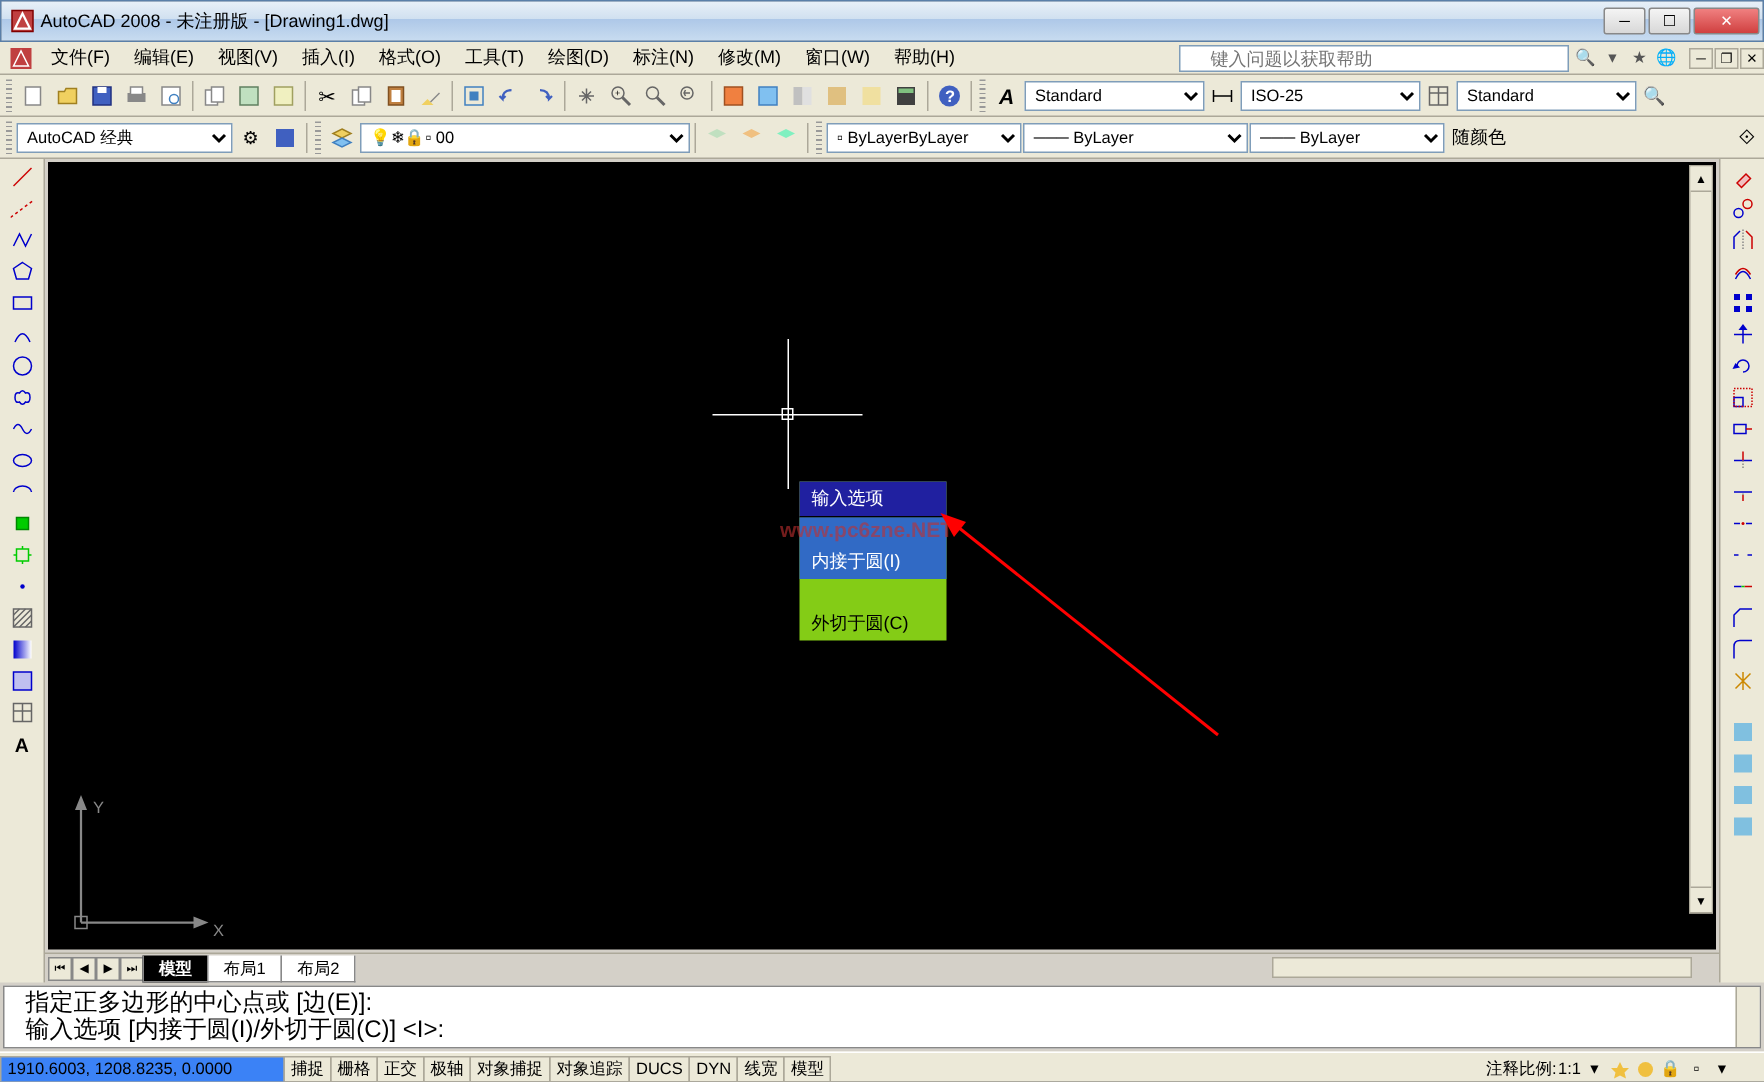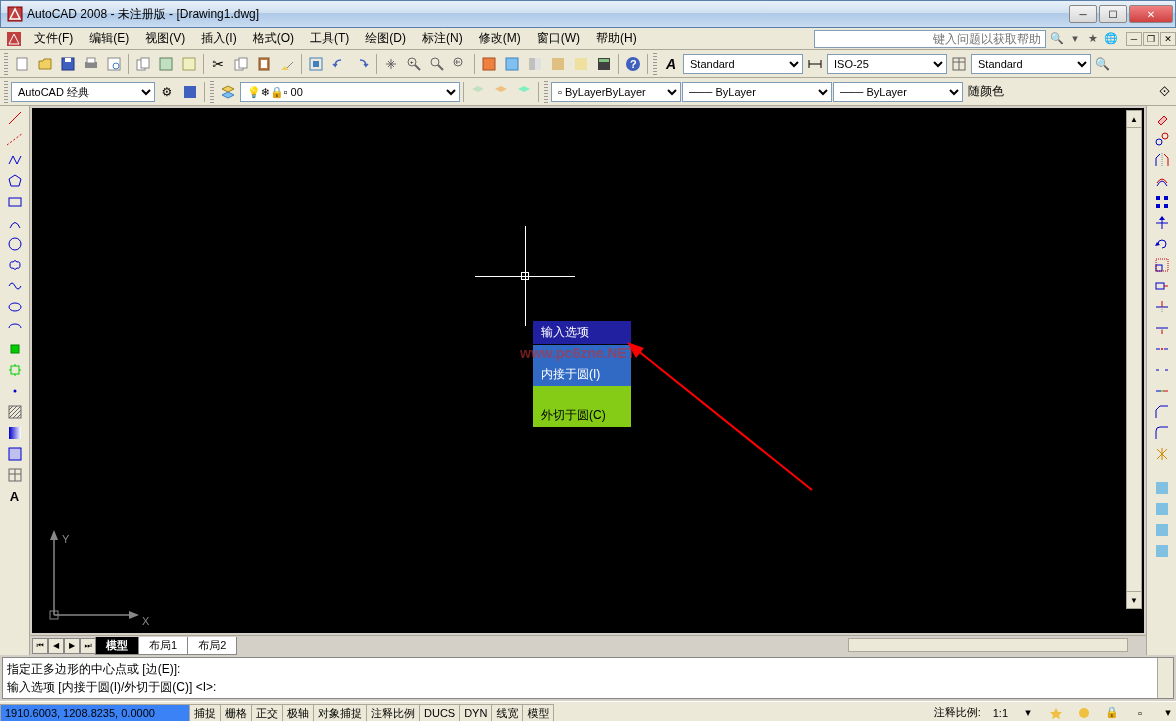--- a/index.html
+++ b/index.html
@@ -14,21 +14,21 @@
 .win-btn { width: 28px; height: 18px; border: 1px solid #888; border-radius: 2px; display: flex; align-items: center; justify-content: center; font-size: 10px; cursor: pointer; }
 .win-min { background: linear-gradient(#f4f4f4, #d8d8d8); }
 .win-max { background: linear-gradient(#f4f4f4, #d8d8d8); }
 .win-close { background: linear-gradient(#f08080, #d04040); color: #fff; width: 44px; }
 
 
 .menu-bar { height: 22px; background: #ece9d8; display: flex; align-items: center; border-bottom: 1px solid #aca899; padding-left: 2px; }
 .menu-icon { width: 16px; height: 16px; margin: 0 4px; }
 .menu-item { padding: 2px 8px; cursor: pointer; }
 .menu-spacer { flex: 1; }
-.help-input { width: 232px; height: 18px; border: 1px solid #7f9db9; padding: 0 4px; font-size: 12px; color: #888; background: #fff; text-align: right; }
+.help-input { width: 260px; height: 18px; border: 1px solid #7f9db9; padding: 0 20px; font-size: 12px; color: #888; background: #fff; }
 .menu-right-icons { display: flex; gap: 4px; padding: 0 4px; align-items: center; }
 .menu-small-icon { width: 14px; height: 14px; display: flex; align-items: center; justify-content: center; font-size: 11px; color: #555; cursor: pointer; }
 .mdi-controls { display: flex; gap: 1px; margin-left: 4px; }
 .mdi-btn { width: 16px; height: 14px; border: 1px solid #aca899; background: #ece9d8; font-size: 9px; display: flex; align-items: center; justify-content: center; cursor: pointer; }
 
 
 .toolbar-row { height: 28px; background: #ece9d8; display: flex; align-items: center; border-bottom: 1px solid #aca899; padding: 0 2px; gap: 1px; }
 .tb-grip { width: 4px; height: 22px; background: repeating-linear-gradient(to bottom, #999 0 1px, transparent 1px 3px); margin: 0 2px; }
 .tb-btn { width: 22px; height: 22px; display: flex; align-items: center; justify-content: center; cursor: pointer; border-radius: 2px; }
 .tb-sep { width: 1px; height: 20px; background: #aca899; margin: 0 2px; }
@@ -73,29 +73,29 @@
 
 .tabs-row { height: 20px; background: #d4d0c8; display: flex; align-items: center; border-top: 1px solid #aca899; padding-left: 2px; position: relative; }
 .tab-nav { display: flex; }
 .tab-nav-btn { width: 16px; height: 16px; border: 1px solid #888; background: #ece9d8; display: flex; align-items: center; justify-content: center; font-size: 8px; cursor: pointer; }
 .tab { padding: 1px 10px; border: 1px solid #888; border-top: none; background: #fff; cursor: pointer; font-size: 11px; margin-left: -1px; }
 .tab.active { background: #000; color: #fff; font-weight: bold; }
 .scrollbar-h { position: absolute; right: 18px; top: 2px; width: 280px; height: 14px; background: #ece9d8; border: 1px solid #aca899; }
 
 
 .command-area { height: 42px; background: #fff; border: 1px solid #888; margin: 2px; display: flex; }
-.command-text { flex: 1; padding: 2px 4px; font-size: 12px; font-family: SimSun, monospace; line-height: 18px; }
+.command-text { flex: 1; padding: 2px 4px; font-size: 16px; font-family: SimSun, monospace; line-height: 18px; margin-left: 10px; }
 .command-scroll { width: 16px; background: #ece9d8; border-left: 1px solid #aca899; }
 
 
 .status-bar { height: 22px; background: #ece9d8; display: flex; align-items: center; border-top: 1px solid #fff; font-size: 11px; }
 .status-coords { width: 190px; padding: 0 4px; border: 1px solid #aca899; background: #3b82f6; height: 18px; line-height: 16px; }
 .status-toggle { padding: 0 4px; border: 1px solid #aca899; height: 18px; line-height: 16px; cursor: pointer; margin-left: -1px; }
 .status-spacer { flex: 1; }
-.status-right { display: flex; align-items: center; gap: 12px; padding-right: 0; justify-content: flex-end; }
+.status-right { display: flex; align-items: center; gap: 1px; padding-right: 20px; justify-content: flex-end; }
 .status-icon { width: 16px; height: 16px; display: flex; align-items: center; justify-content: center; cursor: pointer; }
 </style>
 </head>
 <body>
 
 <div class="title-bar">
   <span class="app-icon">
     <svg viewBox="0 0 16 16">
         <rect x="1" y="1" width="14" height="14" fill="#c04040" stroke="#800000"></rect>
         <path d="M3 13 L8 3 L13 13 Z" fill="none" stroke="#fff" stroke-width="1.5"></path>
@@ -655,21 +655,21 @@
   <div class="command-scroll"></div>
 </div>
 
 <div class="status-bar">
   <span class="status-coords">1910.6003, 1208.8235, 0.0000</span>
   <span class="status-toggle">捕捉</span>
   <span class="status-toggle">栅格</span>
   <span class="status-toggle">正交</span>
   <span class="status-toggle">极轴</span>
   <span class="status-toggle">对象捕捉</span>
-  <span class="status-toggle">注释比例</span>
+  <span class="status-toggle">对象追踪</span>
   <span class="status-toggle">DUCS</span>
   <span class="status-toggle">DYN</span>
   <span class="status-toggle">线宽</span>
   <span class="status-toggle">模型</span>
   <span class="status-spacer"></span>
   <div class="status-right">
     <span>注释比例:</span>
     <span>1:1</span>
     <span class="status-icon">▾</span>
     <span class="status-icon">

